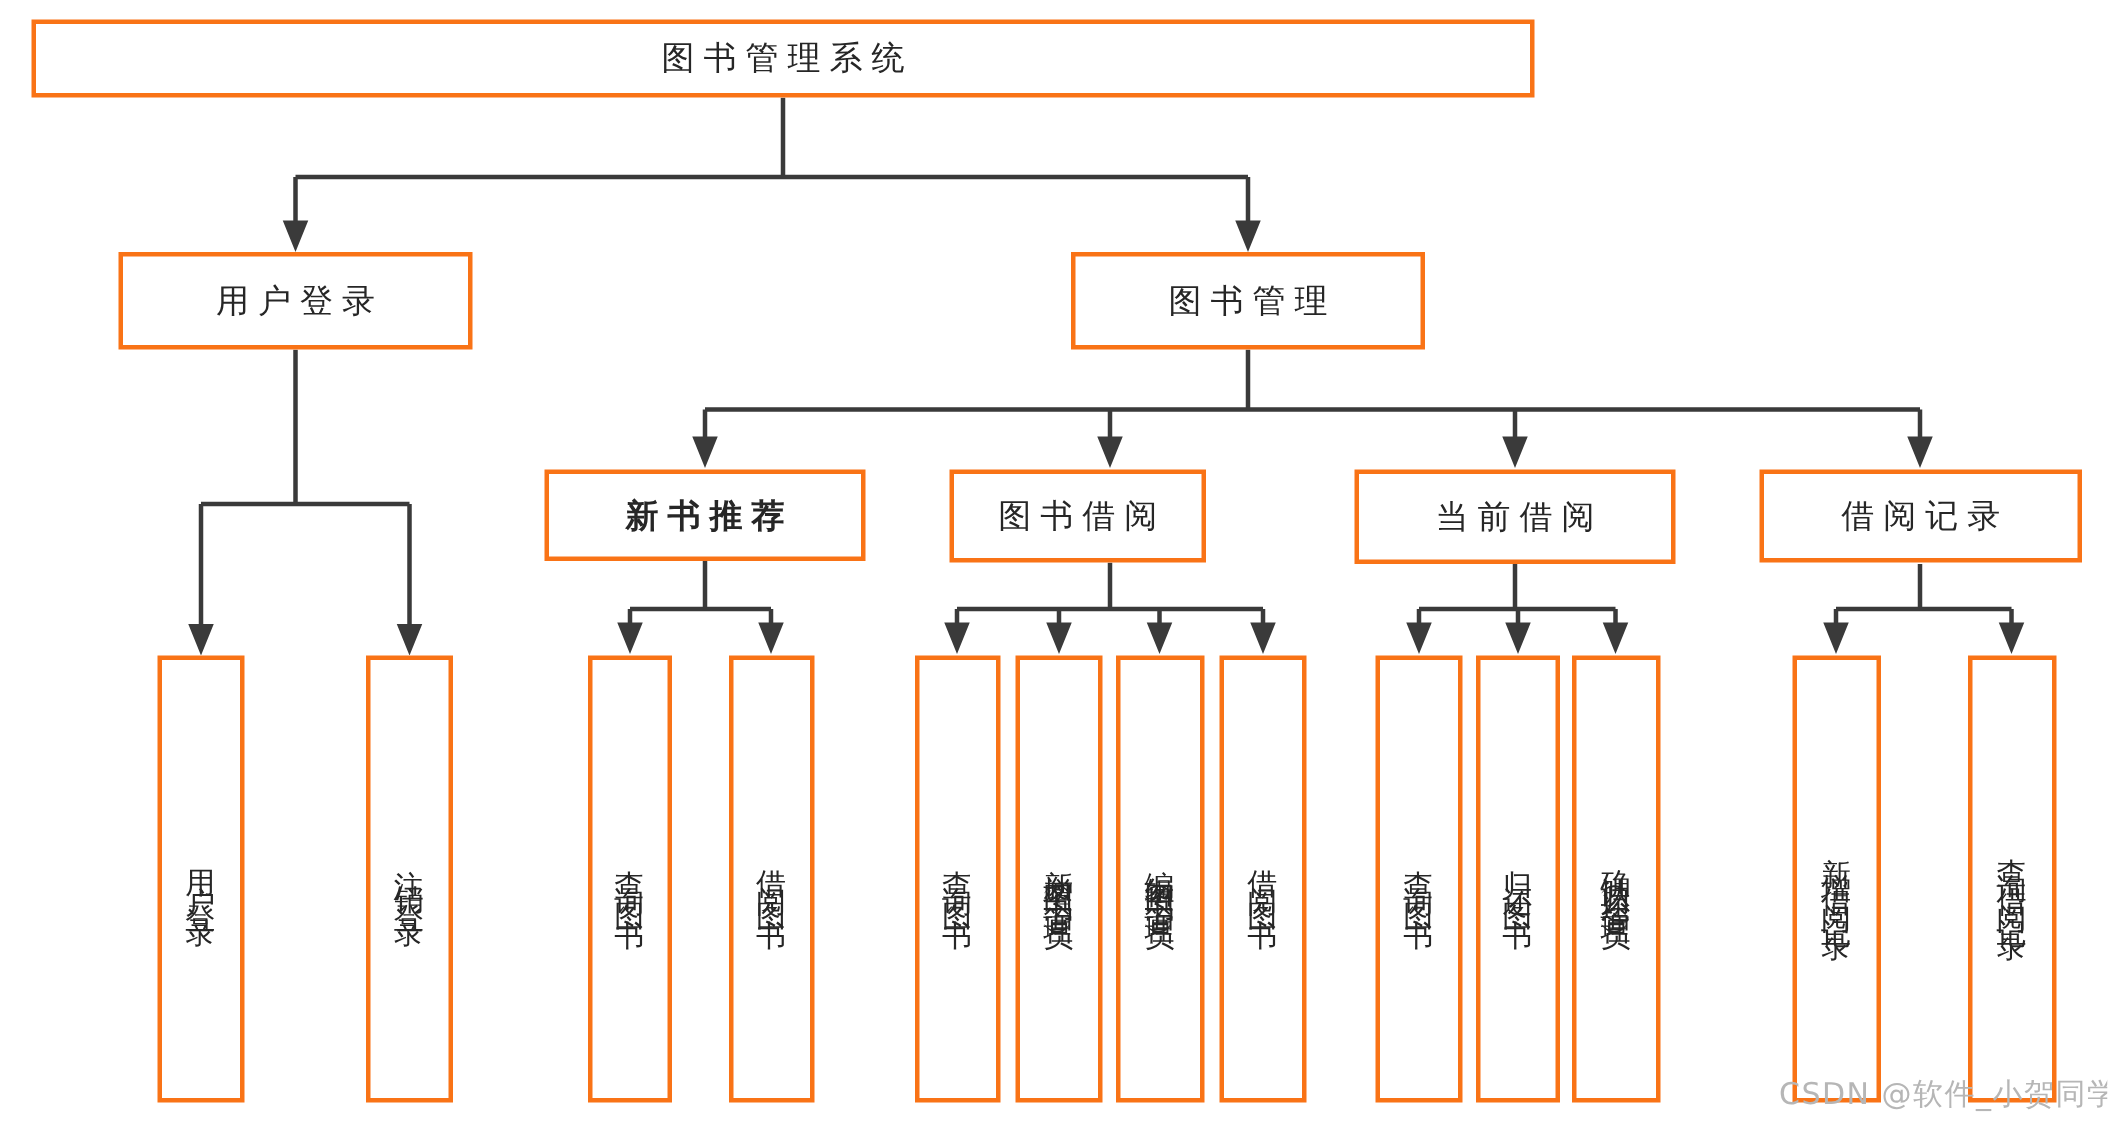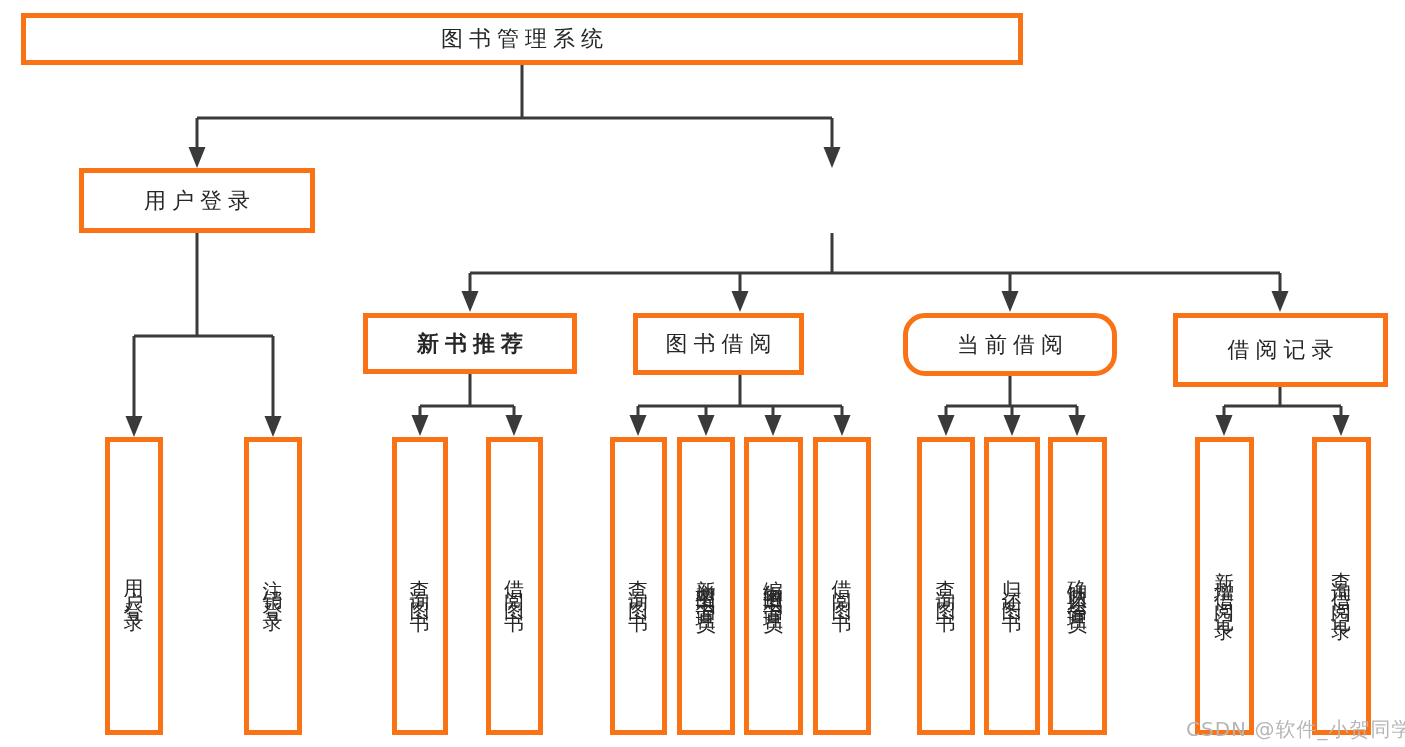--- a/index.html
+++ b/index.html
@@ -5,21 +5,21 @@
   html,body{margin:0;padding:0;background:#ffffff;}
   .canvas{
     position:relative;width:1405px;height:747px;background:#ffffff;overflow:hidden;
     font-family:"DejaVu Sans","Liberation Sans",sans-serif;
   }
   .edges{position:absolute;left:0;top:0;z-index:1;}
   .edgepath{stroke:#3a3a3a;stroke-width:3;fill:none;}
   .heads{fill:#3a3a3a;stroke:none;}
   .box{
     position:absolute;box-sizing:border-box;background:#ffffff;
-    border:5px solid #f97316;display:flex;align-items:center;justify-content:center;
+    border:3px solid #f97316;display:flex;align-items:center;justify-content:center;
     color:#262626;z-index:2;
   }
   .hbox{font-size:22px;letter-spacing:6px;padding-left:6px;white-space:nowrap;}
   .leaf{
     writing-mode:vertical-rl;text-orientation:mixed;
     font-size:20px;letter-spacing:11px;line-height:1.0;white-space:nowrap;
   }
   .leaf.med{letter-spacing:10px;}
   .leaf.long{letter-spacing:5px;}
   .watermark{
@@ -59,25 +59,26 @@
     </g>
     <g>
       <path class="edgepath" d="M1280,376 V406 M1224,406 H1341 M1224,406 V425 M1341,406 V425"></path>
       <path class="heads" d="M1215.5,415 L1232.5,415 L1224,436 Z M1332.5,415 L1349.5,415 L1341,436 Z"></path>
     </g>
   </svg>
 
   <div class="box hbox" style="left:21px;top:13px;width:1002px;height:52px;">图书管理系统</div>
 
   <div class="box hbox" style="left:79px;top:168px;width:236px;height:65px;">用户登录</div>
+  <div class="box hbox" style="left:714px;top:168px;width:236px;height:65px;">图书管理</div>
 
   <div class="box hbox" style="left:363px;top:313px;width:214px;height:61px;font-weight:bold;">新书推荐</div>
   <div class="box hbox" style="left:633px;top:313px;width:171px;height:62px;">图书借阅</div>
-  <div class="box hbox" style="left:903px;top:313px;width:214px;height:63px;border-radius:22px;">当前借阅</div>
-  <div class="box hbox" style="left:1173px;top:313px;width:215px;height:74px;">借阅记录</div>
+  <div class="box hbox" style="left:903px;top:313px;width:214px;height:63px;">当前借阅</div>
+  <div class="box hbox" style="left:1173px;top:313px;width:215px;height:62px;">借阅记录</div>
 
   <div class="box leaf" style="left:105px;top:437px;width:58px;height:298px;">用户登录</div>
   <div class="box leaf" style="left:244px;top:437px;width:58px;height:298px;">注销登录</div>
 
   <div class="box leaf" style="left:392px;top:437px;width:56px;height:298px;">查询图书</div>
   <div class="box leaf" style="left:486px;top:437px;width:57px;height:298px;">借阅图书</div>
 
   <div class="box leaf" style="left:610px;top:437px;width:57px;height:298px;">查询图书</div>
   <div class="box leaf long" style="left:677px;top:437px;width:58px;height:298px;">新增图书（管理员）</div>
   <div class="box leaf long" style="left:744px;top:437px;width:59px;height:298px;">编辑图书（管理员）</div>

